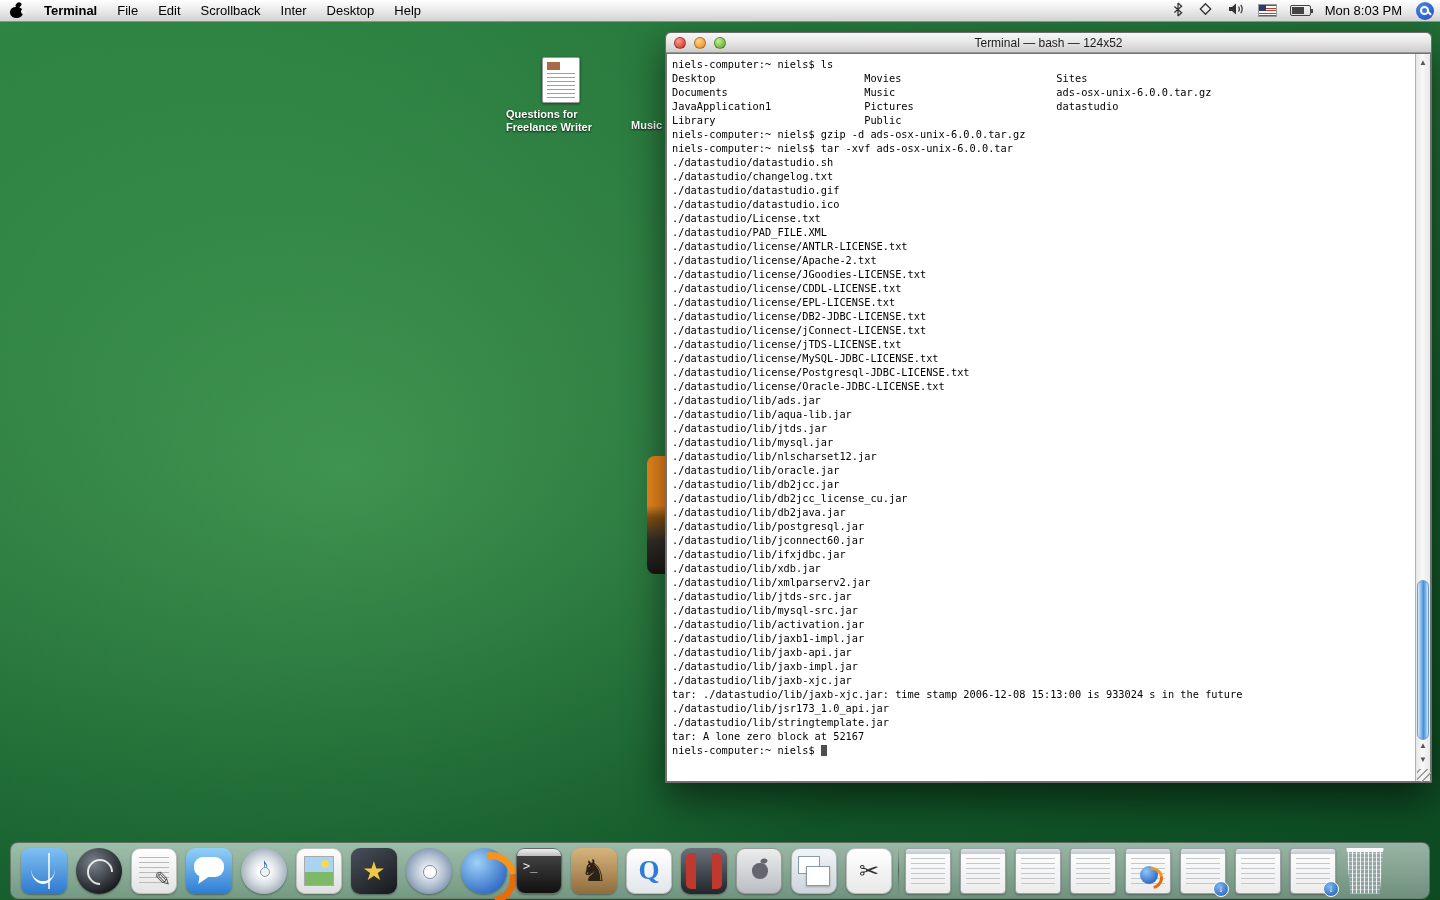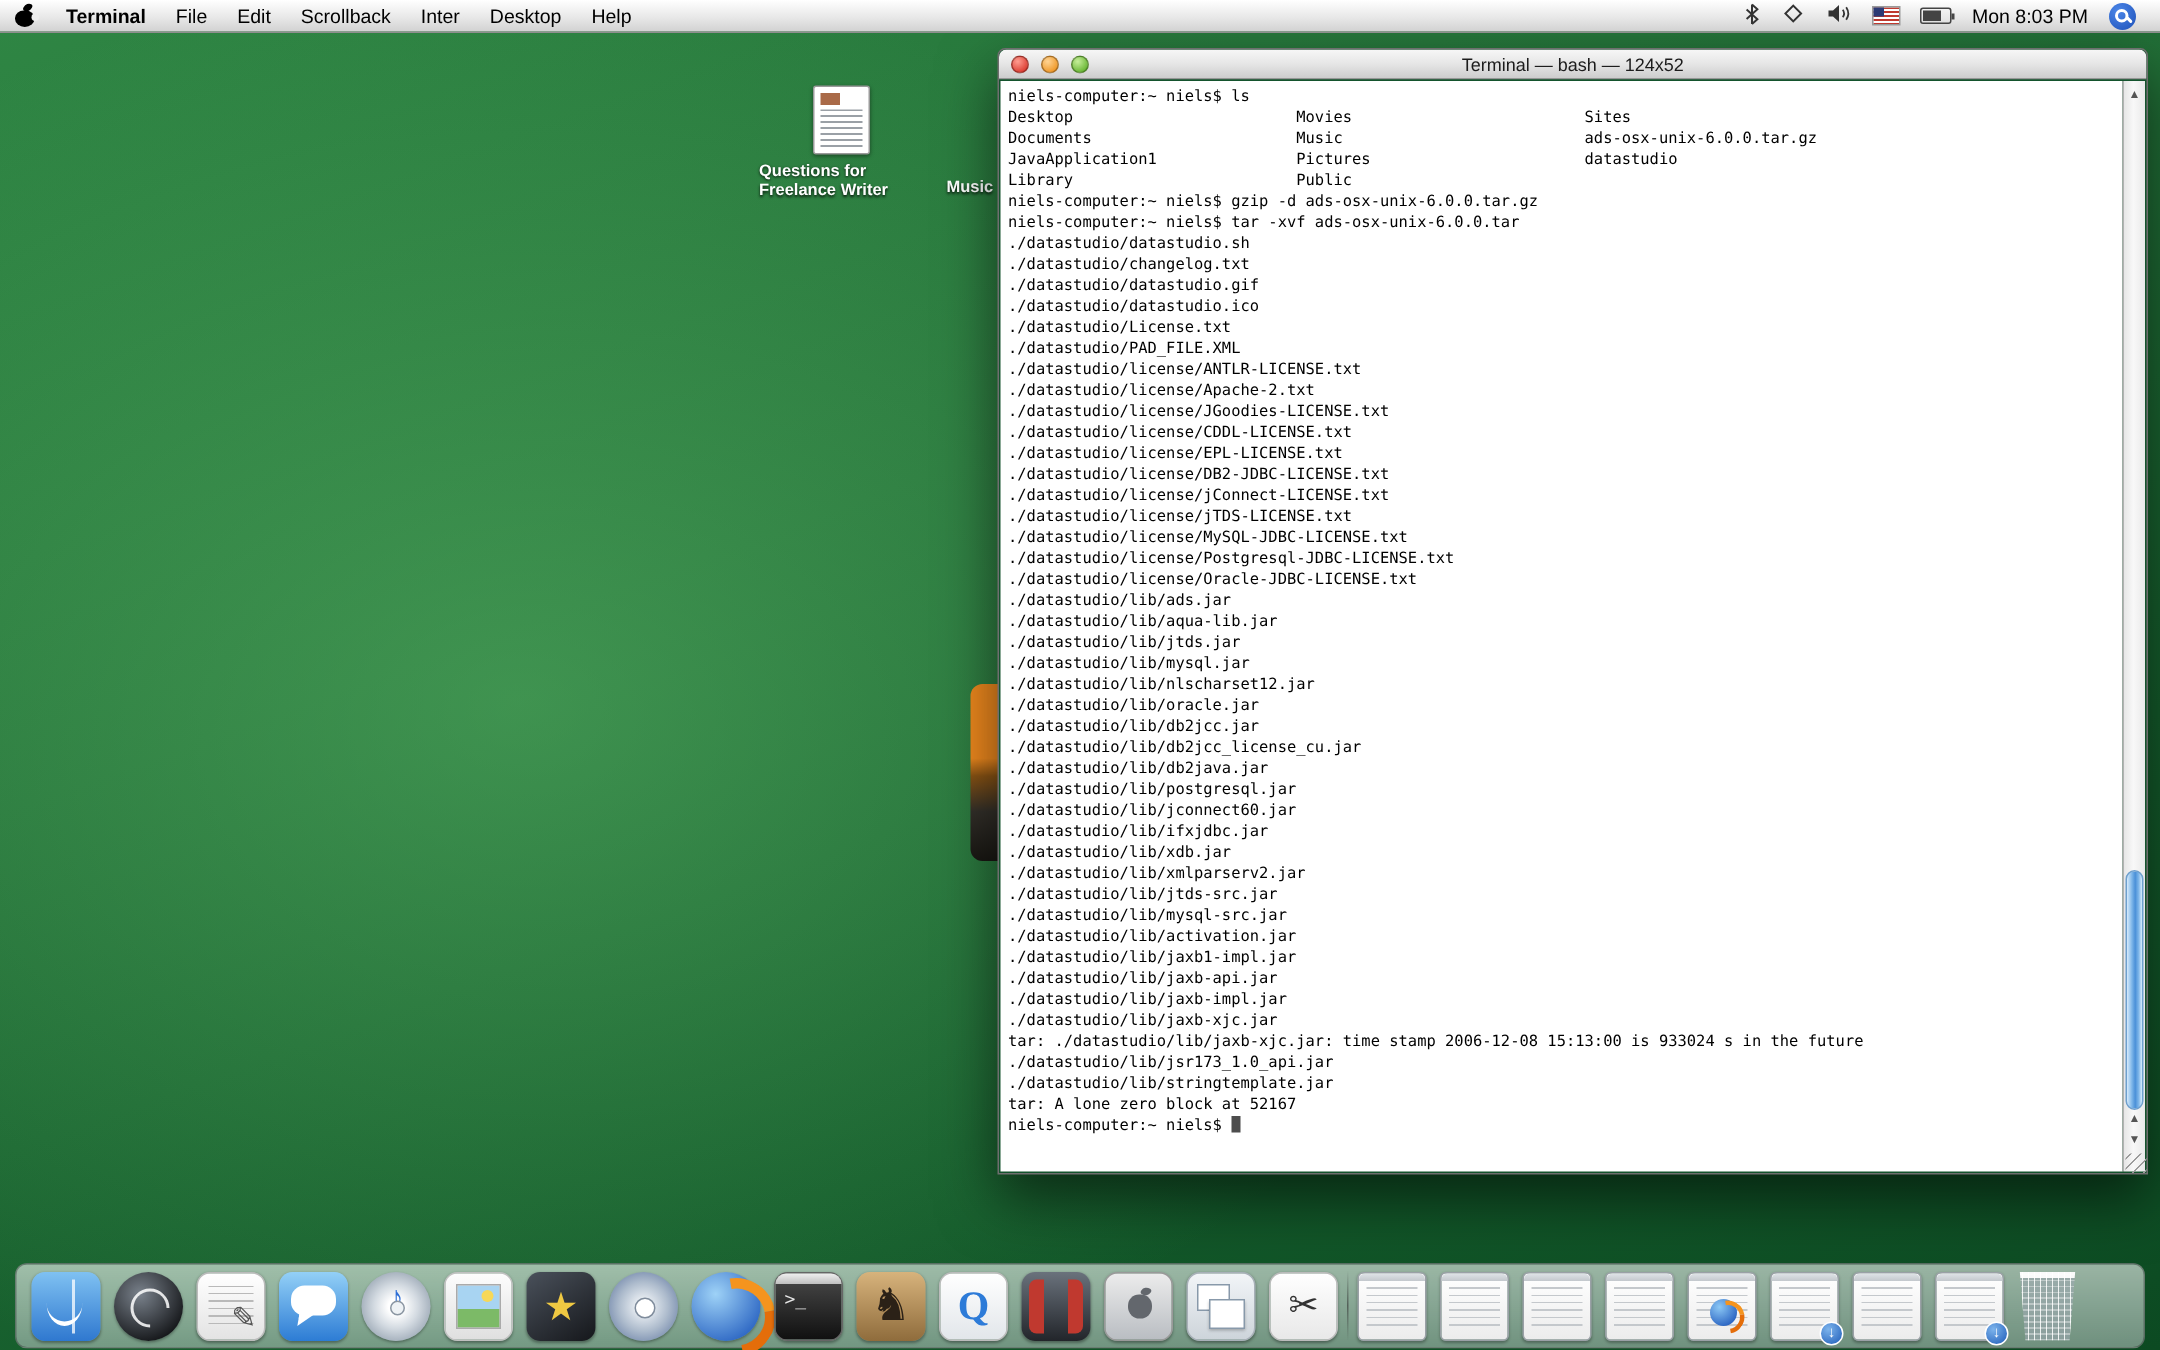--- a/index.html
+++ b/index.html
@@ -8,21 +8,21 @@
     background:
       radial-gradient(1100px 780px at 24% 52%, rgba(110,205,120,.40), rgba(0,0,0,0) 62%),
       linear-gradient(160deg,#2f8644 0%, #226f37 38%, #145b2b 70%, #0c4a22 100%);
   }
 
   
   .menubar { position:absolute; top:0; left:0; right:0; height:22px; z-index:20;
     background:linear-gradient(#ffffff,#e8e8e8 55%,#d2d2d2); border-bottom:1px solid #8f8f8f;
     display:flex; justify-content:space-between; font-size:13px; color:#000; }
   .mb-left { display:flex; align-items:center; height:100%; }
-  .mb-right { display:flex; align-items:center; height:100%; gap:14px; padding-right:16px; }
+  .mb-right { display:flex; align-items:center; height:100%; gap:14px; padding-right:6px; }
   .mb-item { padding:0 10px; height:100%; display:flex; align-items:center; cursor:default; }
   .mb-item.appname { font-weight:bold; }
   .apple-logo { position:relative; width:14px; height:17px; display:inline-block; }
   .apple-logo .al-body { position:absolute; left:0; top:5px; width:13px; height:11px; background:#000; border-radius:45% 45% 50% 50%; }
   .apple-logo .al-bite { position:absolute; right:-2px; top:7px; width:5px; height:5px; background:#ededed; border-radius:50%; }
   .apple-logo .al-leaf { position:absolute; left:6px; top:0; width:5px; height:6px; background:#000; border-radius:70% 30% 70% 30%; transform:rotate(30deg); }
   .mb-clock { font-size:13px; white-space:nowrap; }
   .flag { width:17px; height:11px; position:relative; background:repeating-linear-gradient(180deg,#bf3a2f 0 1.3px,#fff 1.3px 2.6px); outline:1px solid #999; }
   .flag::after { content:""; position:absolute; left:0; top:0; width:7px; height:6px; background:#2b3a74; }
   .battery { width:21px; height:11px; border:1px solid #444; border-radius:2px; position:relative; }
@@ -39,21 +39,21 @@
   .doc-icon::before { content:""; position:absolute; left:4px; right:4px; top:15px; bottom:4px; background:repeating-linear-gradient(180deg,#9aa0a6 0 1px,transparent 1px 4px); }
   .doc-icon::after { content:""; position:absolute; left:4px; top:4px; width:13px; height:8px; background:#a96a48; }
   .icon-label { margin-top:5px; color:#fff; font-size:11px; font-weight:bold; line-height:13px; text-shadow:0 1px 2px rgba(0,0,0,.85); }
   .icon-label span { display:block; }
   .partial-label { position:absolute; left:631px; top:119px; z-index:1; color:#fff; font-size:11px; font-weight:bold; text-shadow:0 1px 2px rgba(0,0,0,.85); }
   .hidden-item { position:absolute; left:647px; top:456px; width:26px; height:118px; z-index:1;
     background:linear-gradient(180deg,#f08a1e 0 42%,#8a5414 52%,#33302a 72%,#191713); border-radius:8px 2px 2px 8px; }
 
   
   .window { position:absolute; left:665px; top:32px; width:767px; height:751px; z-index:5;
-    background:#14532d; border:1px solid #6e6e6e; border-radius:5px 5px 0 0; box-shadow:0 16px 38px rgba(0,0,0,.55); }
+    background:#737373; border:1px solid #6e6e6e; border-radius:5px 5px 0 0; box-shadow:0 16px 38px rgba(0,0,0,.55); }
   .titlebar { position:absolute; left:0; top:0; right:0; height:20px; border-radius:5px 5px 0 0;
     background:linear-gradient(#f7f7f7,#e6e6e6 50%,#cdcdcd); border-bottom:1px solid #979797; }
   .tl-group { position:absolute; left:8px; top:4px; display:flex; gap:8px; }
   .tl { width:12px; height:12px; border-radius:50%; border:1px solid rgba(0,0,0,.3); }
   .tl-close { background:radial-gradient(circle at 35% 30%,#ff9d91,#dd4136 75%); }
   .tl-min   { background:radial-gradient(circle at 35% 30%,#ffd494,#ef9a2c 75%); }
   .tl-zoom  { background:radial-gradient(circle at 35% 30%,#c6ee9a,#6cb838 75%); }
   .win-title { position:absolute; left:0; right:0; top:0; height:20px; display:flex; align-items:center; justify-content:center;
     font-size:12px; color:#1d1d1d; }
   .term-content { position:absolute; top:21px; left:1px; right:16px; bottom:1px; overflow:hidden; background:#fff;

